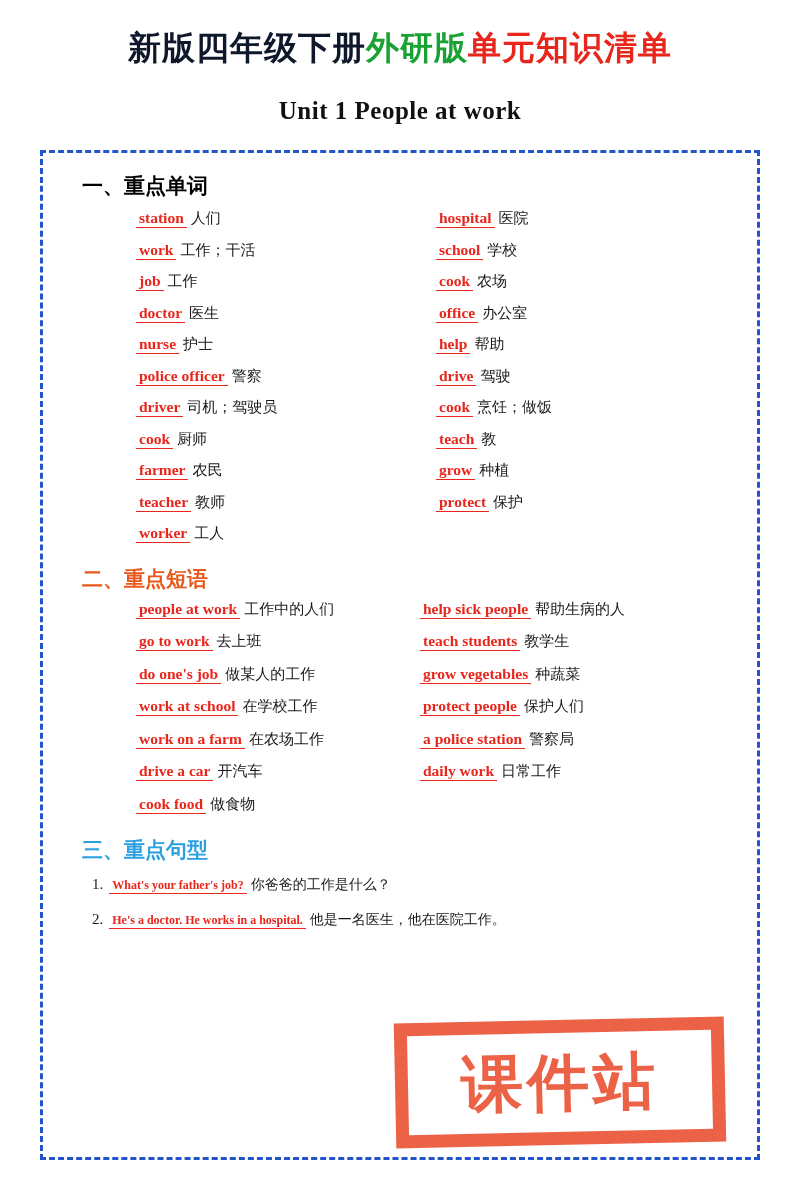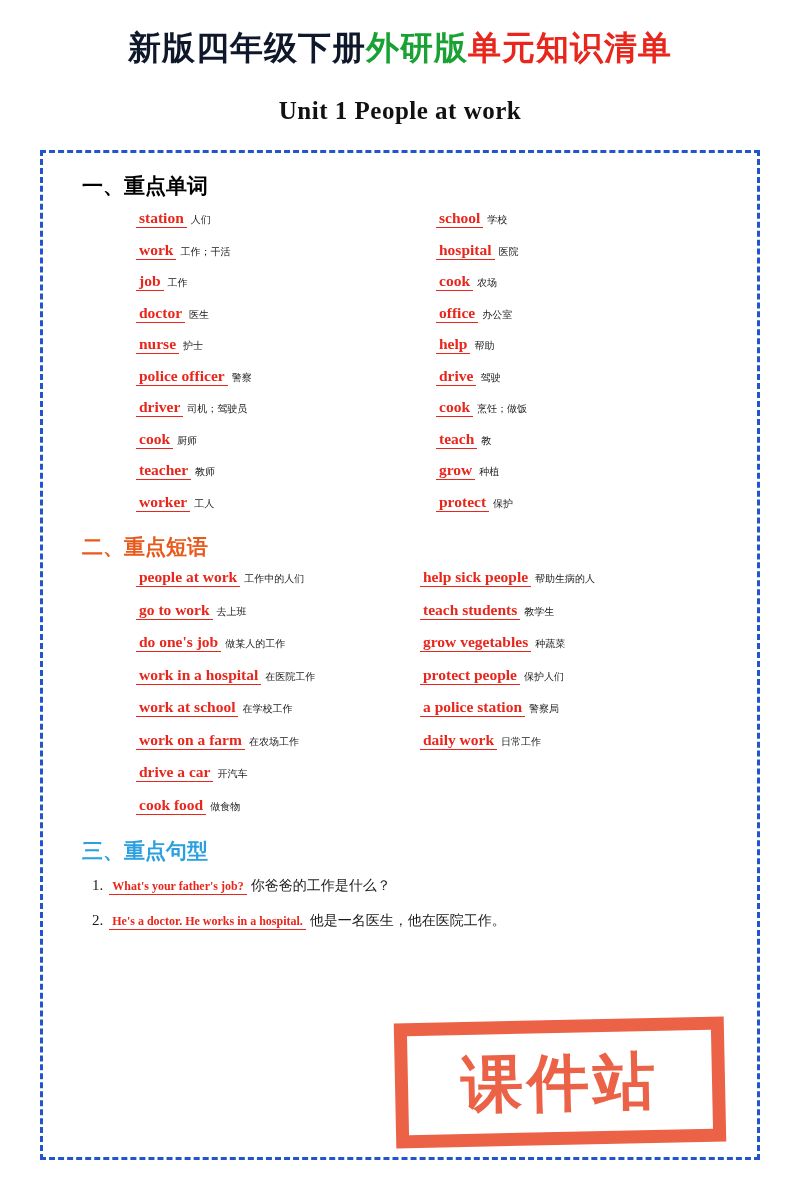--- a/index.html
+++ b/index.html
@@ -92,21 +92,21 @@
   .en {
     color: #e8261c;
     font-weight: bold;
     font-family: "Liberation Serif", serif;
     border-bottom: 1.4px solid #e8261c;
     padding: 0 3px 1px 3px;
   }
   .cn {
     color: #1a1a1a;
     font-family: "Liberation Sans", sans-serif;
-    font-size: 10px;
+    font-size: 15px;
     margin-left: 4px;
   }
 
   
   .phr-cols {
     display: flex;
     margin-top: 8px;
   }
   .phr-col { width: 50%; box-sizing: border-box; }
   .phr-col.left  { padding-left: 72px; }
@@ -183,45 +183,45 @@
   <div class="cols">
     <div class="col left">
       <div class="entry"><span class="en">station</span><span class="cn">人们</span></div>
       <div class="entry"><span class="en">work</span><span class="cn">工作；干活</span></div>
       <div class="entry"><span class="en">job</span><span class="cn">工作</span></div>
       <div class="entry"><span class="en">doctor</span><span class="cn">医生</span></div>
       <div class="entry"><span class="en">nurse</span><span class="cn">护士</span></div>
       <div class="entry"><span class="en">police officer</span><span class="cn">警察</span></div>
       <div class="entry"><span class="en">driver</span><span class="cn">司机；驾驶员</span></div>
       <div class="entry"><span class="en">cook</span><span class="cn">厨师</span></div>
+      <div class="entry"><span class="en">farmer</span><span class="cn">农民</span></div>
       <div class="entry"><span class="en">teacher</span><span class="cn">教师</span></div>
       <div class="entry"><span class="en">worker</span><span class="cn">工人</span></div>
     </div>
     <div class="col right">
+      <div class="entry"><span class="en">hospital</span><span class="cn">医院</span></div>
       <div class="entry"><span class="en">school</span><span class="cn">学校</span></div>
-      <div class="entry"><span class="en">hospital</span><span class="cn">医院</span></div>
       <div class="entry"><span class="en">cook</span><span class="cn">农场</span></div>
       <div class="entry"><span class="en">office</span><span class="cn">办公室</span></div>
       <div class="entry"><span class="en">help</span><span class="cn">帮助</span></div>
       <div class="entry"><span class="en">drive</span><span class="cn">驾驶</span></div>
       <div class="entry"><span class="en">cook</span><span class="cn">烹饪；做饭</span></div>
       <div class="entry"><span class="en">teach</span><span class="cn">教</span></div>
       <div class="entry"><span class="en">grow</span><span class="cn">种植</span></div>
       <div class="entry"><span class="en">protect</span><span class="cn">保护</span></div>
     </div>
   </div>
 
   <div class="sec-head sec-orange">二、重点短语</div>
 
   <div class="phr-cols">
     <div class="phr-col left">
       <div class="phrase"><span class="en">people at work</span><span class="cn">工作中的人们</span></div>
       <div class="phrase"><span class="en">go to work</span><span class="cn">去上班</span></div>
       <div class="phrase"><span class="en">do one's job</span><span class="cn">做某人的工作</span></div>
-      <div class="phrase"><span class="en">work in a hospital</span><span class="cn">在医院工作</span></div>
       <div class="phrase"><span class="en">work at school</span><span class="cn">在学校工作</span></div>
       <div class="phrase"><span class="en">work on a farm</span><span class="cn">在农场工作</span></div>
       <div class="phrase"><span class="en">drive a car</span><span class="cn">开汽车</span></div>
       <div class="phrase"><span class="en">cook food</span><span class="cn">做食物</span></div>
     </div>
     <div class="phr-col right">
       <div class="phrase"><span class="en">help sick people</span><span class="cn">帮助生病的人</span></div>
       <div class="phrase"><span class="en">teach students</span><span class="cn">教学生</span></div>
       <div class="phrase"><span class="en">grow vegetables</span><span class="cn">种蔬菜</span></div>
       <div class="phrase"><span class="en">protect people</span><span class="cn">保护人们</span></div>

